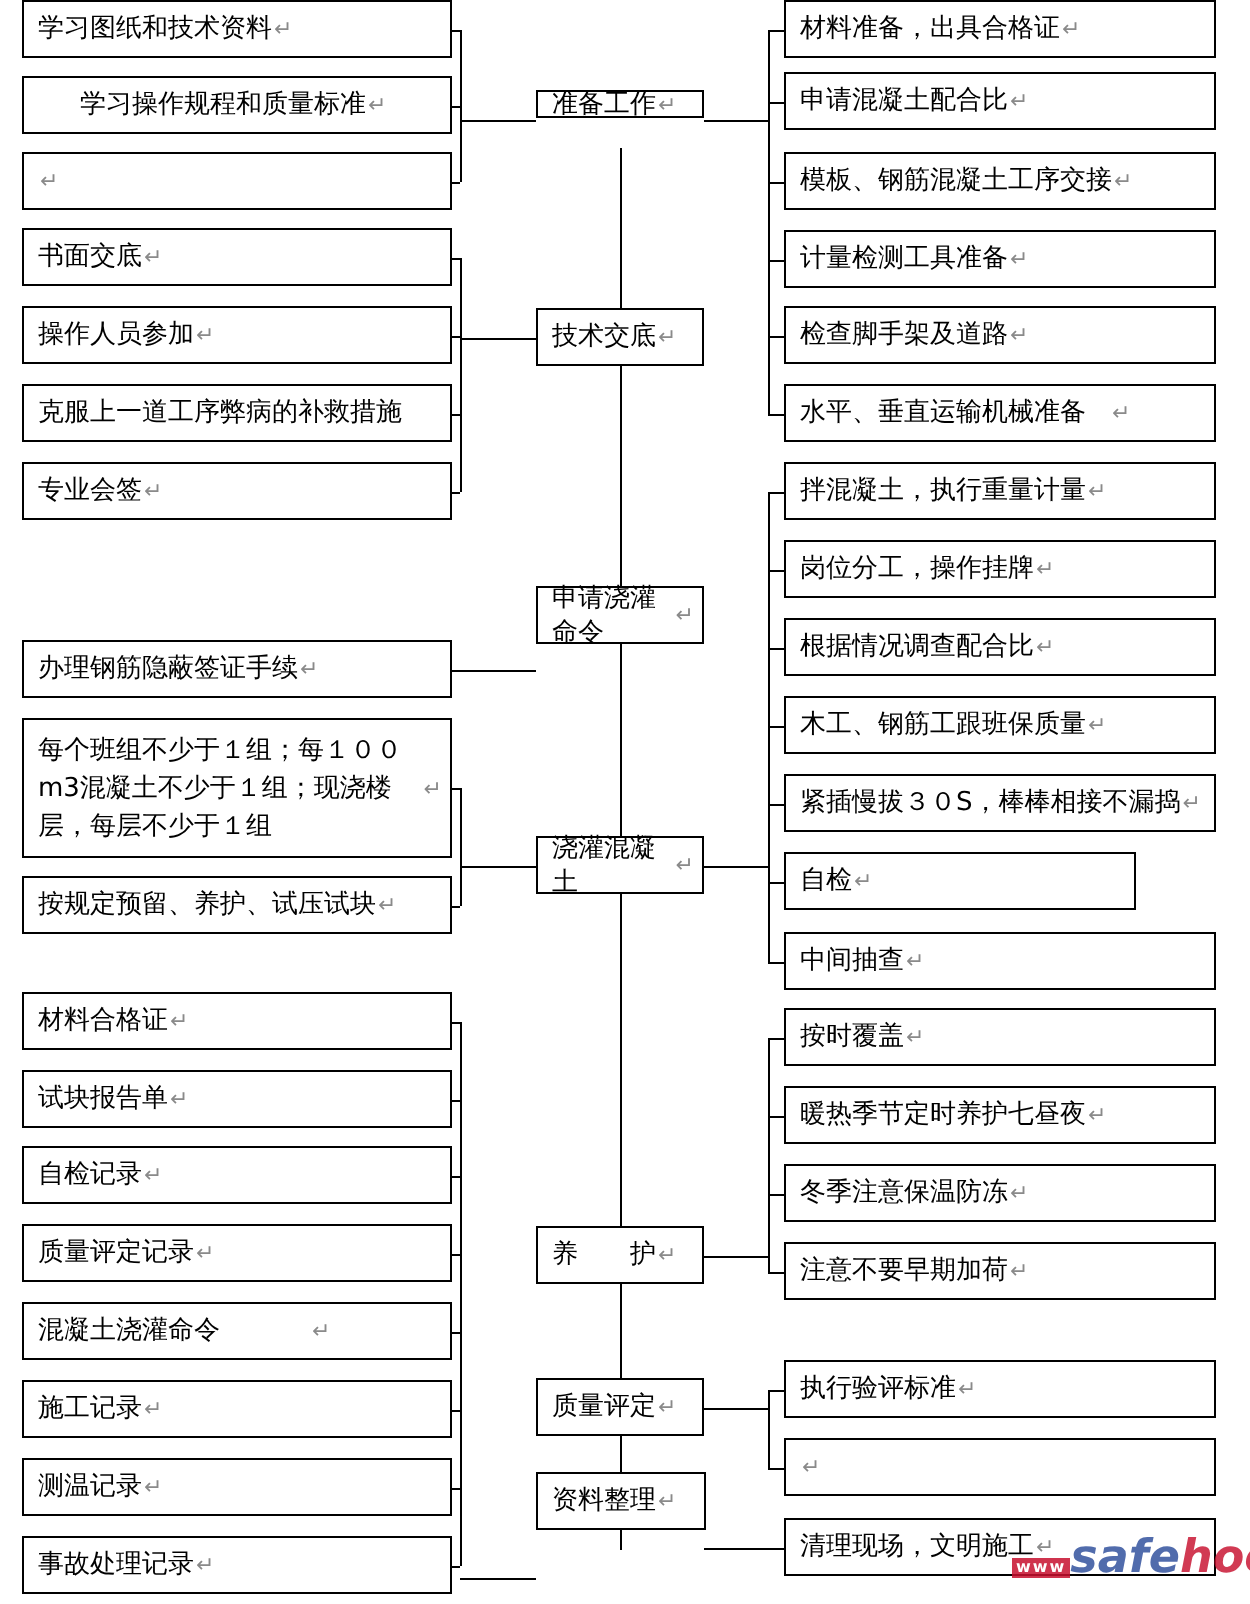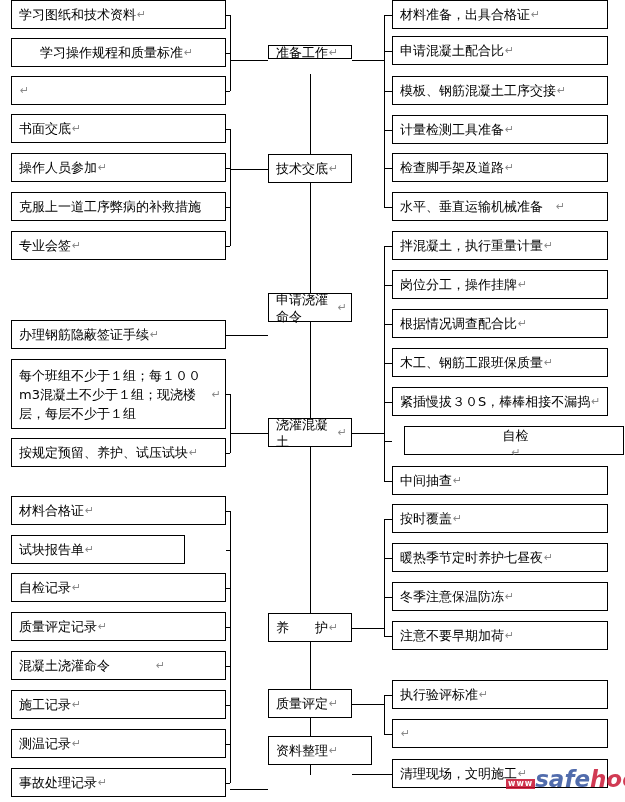--- a/index.html
+++ b/index.html
@@ -99,46 +99,46 @@
     <div class="node" style="left: 11px; top: 38px; width: 215px; height: 29px; padding-left: 28px;"><span>学习操作规程和质量标准</span><span class="pilcrow">↵</span></div>
     <div class="node" style="left: 11px; top: 76px; width: 215px; height: 29px;"><span class="pilcrow">↵</span></div>
     <div class="node" style="left: 11px; top: 114px; width: 215px; height: 29px;"><span>书面交底</span><span class="pilcrow">↵</span></div>
     <div class="node" style="left: 11px; top: 153px; width: 215px; height: 29px;"><span>操作人员参加</span><span class="pilcrow">↵</span></div>
     <div class="node" style="left: 11px; top: 192px; width: 215px; height: 29px;"><span>克服上一道工序弊病的补救措施</span></div>
     <div class="node" style="left: 11px; top: 231px; width: 215px; height: 29px;"><span>专业会签</span><span class="pilcrow">↵</span></div>
     <div class="node" style="left: 11px; top: 320px; width: 215px; height: 29px;"><span>办理钢筋隐蔽签证手续</span><span class="pilcrow">↵</span></div>
     <div class="node multiline" style="left: 11px; top: 359px; width: 215px; height: 70px;"><span>每个班组不少于１组；每１００m3混凝土不少于１组；现浇楼层，每层不少于１组</span><span class="pilcrow">↵</span></div>
     <div class="node" style="left: 11px; top: 438px; width: 215px; height: 29px;"><span>按规定预留、养护、试压试块</span><span class="pilcrow">↵</span></div>
     <div class="node" style="left: 11px; top: 496px; width: 215px; height: 29px;"><span>材料合格证</span><span class="pilcrow">↵</span></div>
-    <div class="node" style="left: 11px; top: 535px; width: 174px; height: 29px;"><span>试块报告单</span><span class="pilcrow">↵</span></div>
+    <div class="node" style="left: 11px; top: 535px; width: 215px; height: 29px;"><span>试块报告单</span><span class="pilcrow">↵</span></div>
     <div class="node" style="left: 11px; top: 573px; width: 215px; height: 29px;"><span>自检记录</span><span class="pilcrow">↵</span></div>
     <div class="node" style="left: 11px; top: 612px; width: 215px; height: 29px;"><span>质量评定记录</span><span class="pilcrow">↵</span></div>
     <div class="node" style="left: 11px; top: 651px; width: 215px; height: 29px; gap: 45px;"><span>混凝土浇灌命令</span><span class="pilcrow">↵</span></div>
     <div class="node" style="left: 11px; top: 690px; width: 215px; height: 29px;"><span>施工记录</span><span class="pilcrow">↵</span></div>
     <div class="node" style="left: 11px; top: 729px; width: 215px; height: 29px;"><span>测温记录</span><span class="pilcrow">↵</span></div>
     <div class="node" style="left: 11px; top: 768px; width: 215px; height: 29px;"><span>事故处理记录</span><span class="pilcrow">↵</span></div>
     <div class="node" style="left: 268px; top: 45px; width: 84px; height: 14px;"><span>准备工作</span><span class="pilcrow">↵</span></div>
     <div class="node" style="left: 268px; top: 154px; width: 84px; height: 29px;"><span>技术交底</span><span class="pilcrow">↵</span></div>
     <div class="node" style="left: 268px; top: 293px; width: 84px; height: 29px;"><span>申请浇灌命令</span><span class="pilcrow">↵</span></div>
     <div class="node" style="left: 268px; top: 418px; width: 84px; height: 29px;"><span>浇灌混凝土</span><span class="pilcrow">↵</span></div>
     <div class="node" style="left: 268px; top: 613px; width: 84px; height: 29px;"><span>养　　护</span><span class="pilcrow">↵</span></div>
     <div class="node" style="left: 268px; top: 689px; width: 84px; height: 29px;"><span>质量评定</span><span class="pilcrow">↵</span></div>
-    <div class="node" style="left: 268px; top: 736px; width: 104px; height: 29px;"><span>资料整理</span><span class="pilcrow">↵</span></div>
+    <div class="node" style="left: 268px; top: 736px; width: 85px; height: 29px;"><span>资料整理</span><span class="pilcrow">↵</span></div>
     <div class="node" style="left: 392px; top: 0px; width: 216px; height: 29px;"><span>材料准备，出具合格证</span><span class="pilcrow">↵</span></div>
     <div class="node" style="left: 392px; top: 36px; width: 216px; height: 29px;"><span>申请混凝土配合比</span><span class="pilcrow">↵</span></div>
     <div class="node" style="left: 392px; top: 76px; width: 216px; height: 29px;"><span>模板、钢筋混凝土工序交接</span><span class="pilcrow">↵</span></div>
     <div class="node" style="left: 392px; top: 115px; width: 216px; height: 29px;"><span>计量检测工具准备</span><span class="pilcrow">↵</span></div>
     <div class="node" style="left: 392px; top: 153px; width: 216px; height: 29px;"><span>检查脚手架及道路</span><span class="pilcrow">↵</span></div>
     <div class="node" style="left: 392px; top: 192px; width: 216px; height: 29px; gap: 12px;"><span>水平、垂直运输机械准备</span><span class="pilcrow">↵</span></div>
     <div class="node" style="left: 392px; top: 231px; width: 216px; height: 29px;"><span>拌混凝土，执行重量计量</span><span class="pilcrow">↵</span></div>
     <div class="node" style="left: 392px; top: 270px; width: 216px; height: 29px;"><span>岗位分工，操作挂牌</span><span class="pilcrow">↵</span></div>
     <div class="node" style="left: 392px; top: 309px; width: 216px; height: 29px;"><span>根据情况调查配合比</span><span class="pilcrow">↵</span></div>
     <div class="node" style="left: 392px; top: 348px; width: 216px; height: 29px;"><span>木工、钢筋工跟班保质量</span><span class="pilcrow">↵</span></div>
     <div class="node" style="left: 392px; top: 387px; width: 216px; height: 29px;"><span>紧插慢拔３０S，棒棒相接不漏捣</span><span class="pilcrow">↵</span></div>
-    <div class="node" style="left: 404px; top: 426px; width: 220px; height: 29px; flex-direction: column;"><span>自检</span><span class="pilcrow">↵</span></div>
+    <div class="node" style="left: 392px; top: 426px; width: 176px; height: 29px;"><span>自检</span><span class="pilcrow">↵</span></div>
     <div class="node" style="left: 392px; top: 466px; width: 216px; height: 29px;"><span>中间抽查</span><span class="pilcrow">↵</span></div>
     <div class="node" style="left: 392px; top: 504px; width: 216px; height: 29px;"><span>按时覆盖</span><span class="pilcrow">↵</span></div>
     <div class="node" style="left: 392px; top: 543px; width: 216px; height: 29px;"><span>暖热季节定时养护七昼夜</span><span class="pilcrow">↵</span></div>
     <div class="node" style="left: 392px; top: 582px; width: 216px; height: 29px;"><span>冬季注意保温防冻</span><span class="pilcrow">↵</span></div>
     <div class="node" style="left: 392px; top: 621px; width: 216px; height: 29px;"><span>注意不要早期加荷</span><span class="pilcrow">↵</span></div>
     <div class="node" style="left: 392px; top: 680px; width: 216px; height: 29px;"><span>执行验评标准</span><span class="pilcrow">↵</span></div>
     <div class="node" style="left: 392px; top: 719px; width: 216px; height: 29px;"><span class="pilcrow">↵</span></div>
     <div class="node" style="left: 392px; top: 759px; width: 216px; height: 29px;"><span>清理现场，文明施工</span><span class="pilcrow">↵</span></div>
     <div class="vline" style="left: 230px; top: 14.5px; height: 76px;"></div>
     <div class="hline" style="left: 226px; top: 14.5px; width: 4px;"></div>

